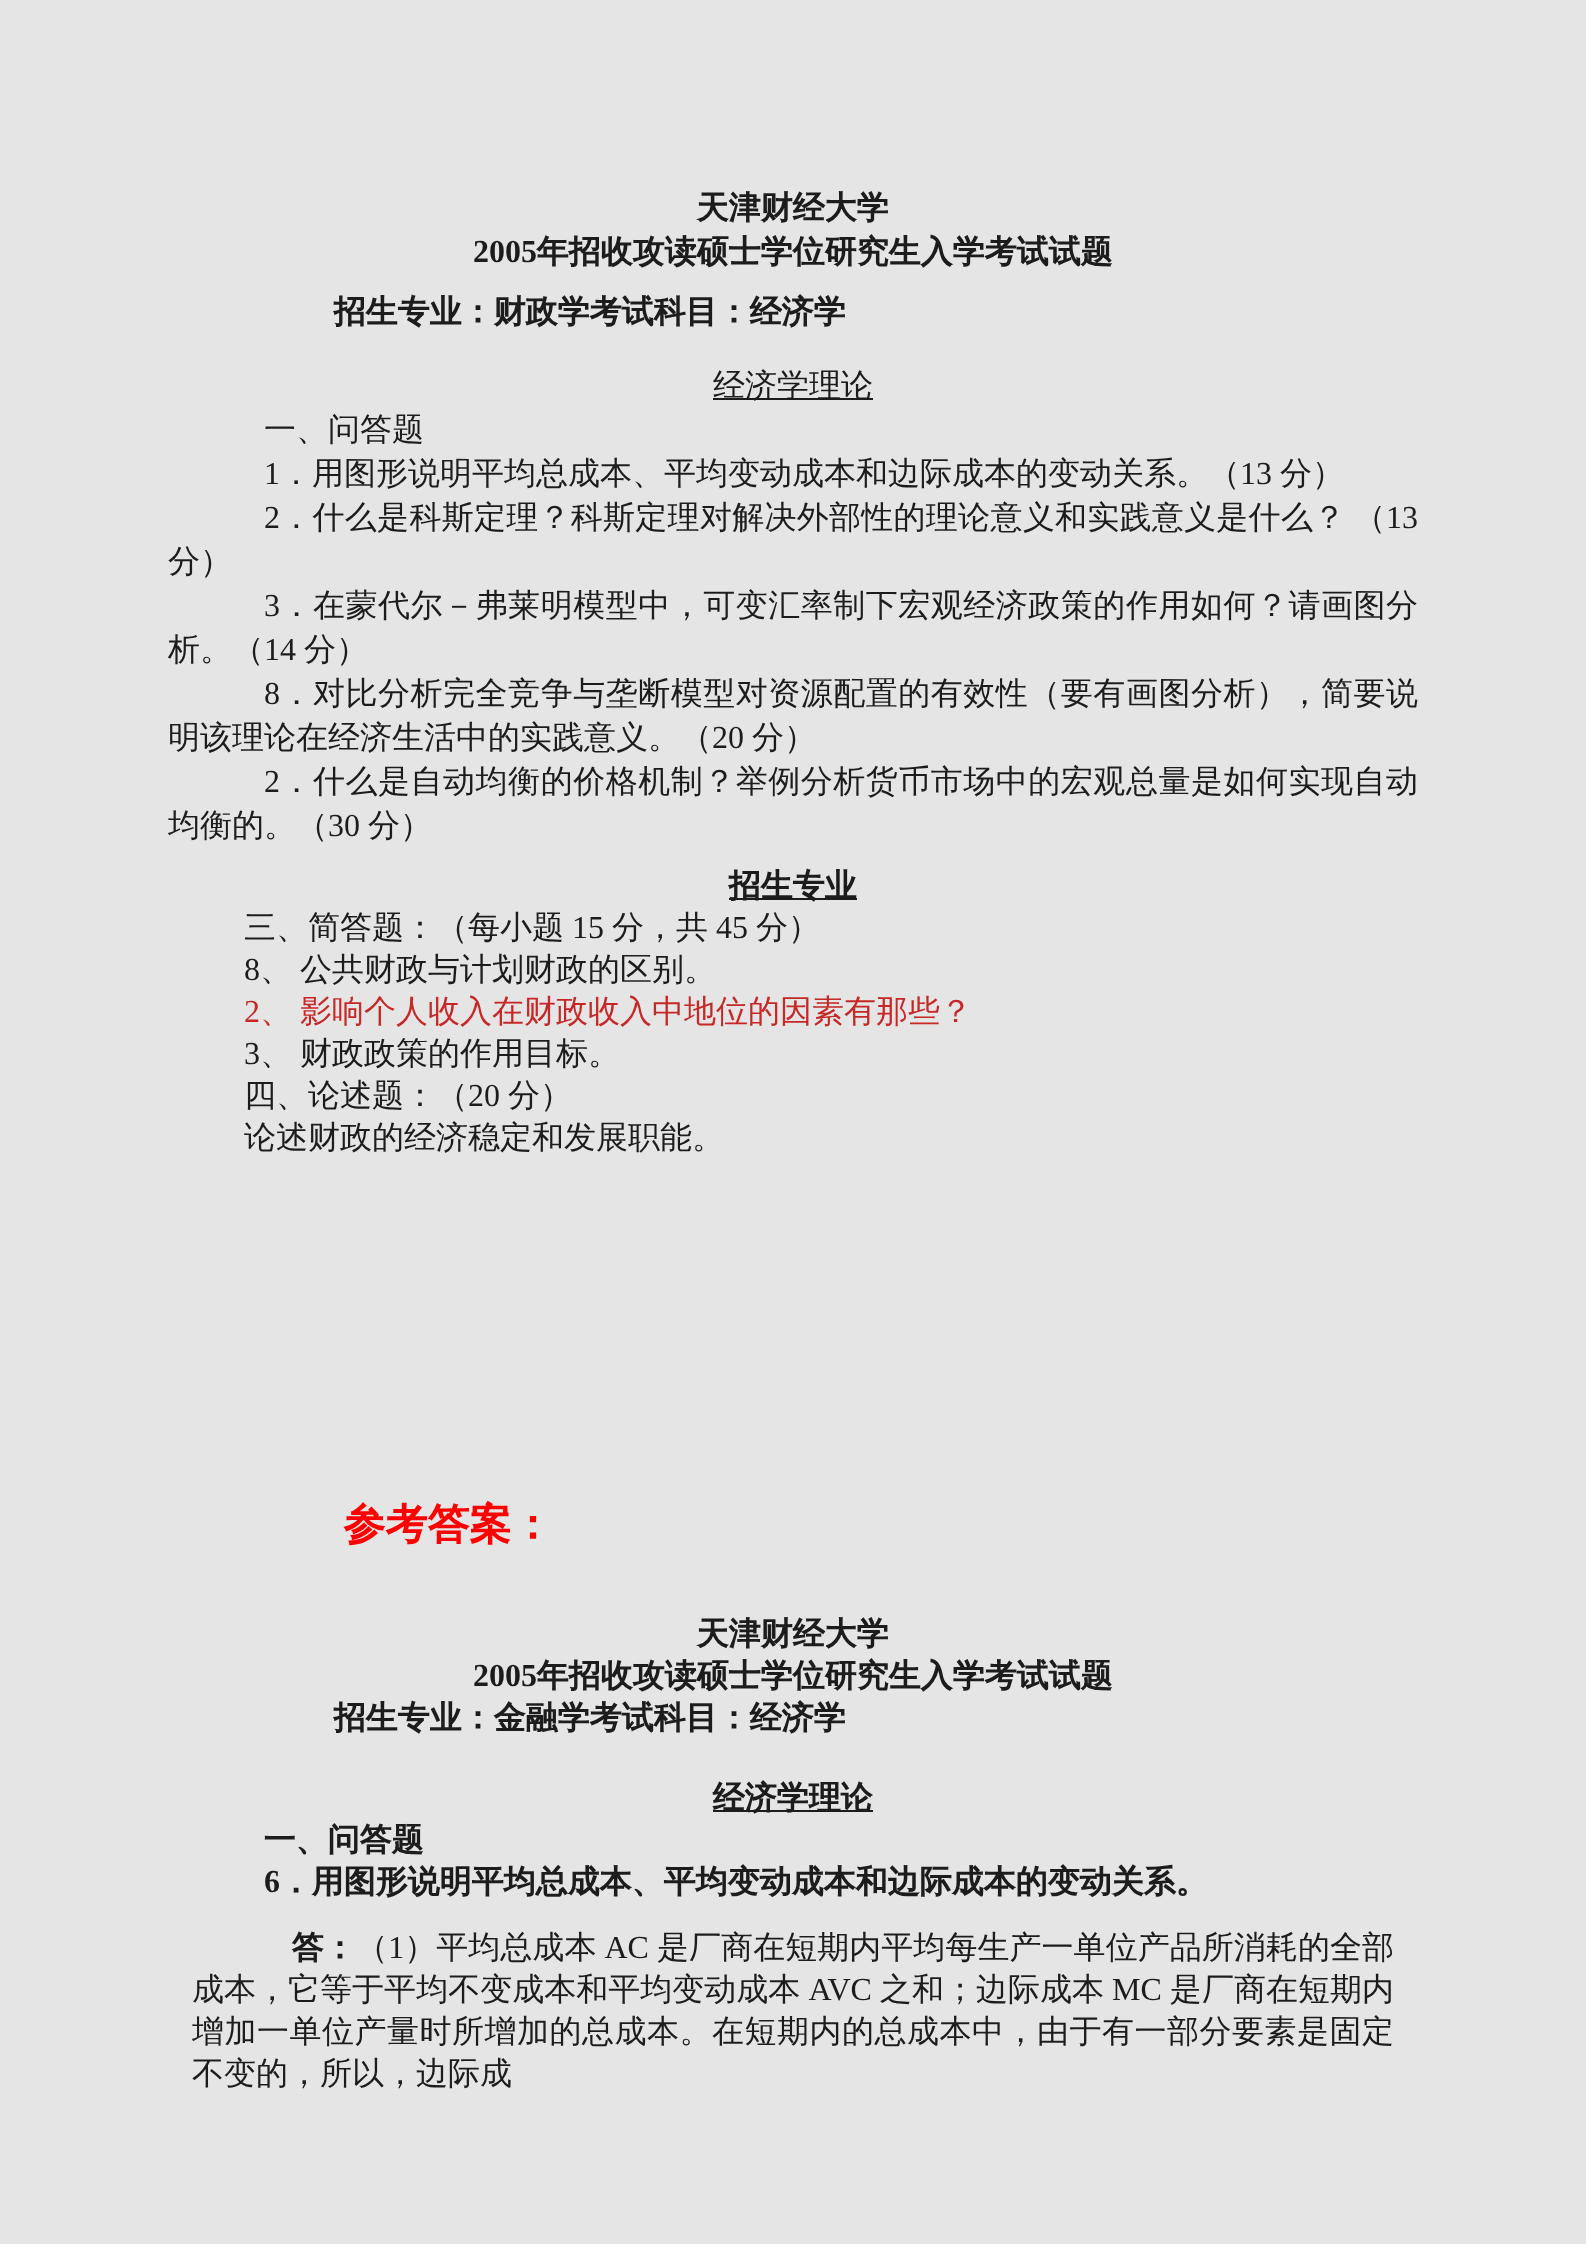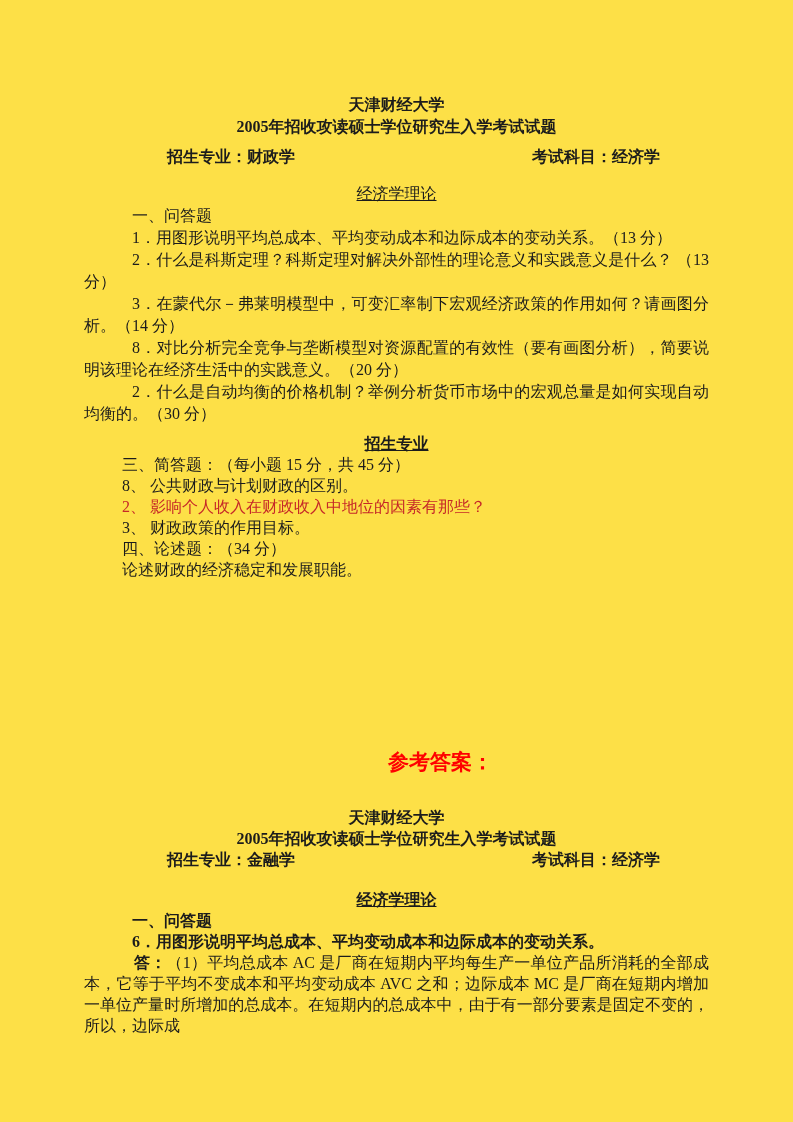--- a/index.html
+++ b/index.html
@@ -1,40 +1,40 @@
 <!DOCTYPE html>
 <html><head>
 <meta charset="utf-8">
 <style>
   html, body { margin: 0; padding: 0; background: #ffffff; }
   .page {
     position: relative;
     width: 793px;
     height: 1122px;
-    background: #fde047;
+    background: #e5e5e5;
     overflow: hidden;
     font-family: "Liberation Serif", "DejaVu Serif", serif;
     color: #1c1c1c;
   }
   .content {
     box-sizing: border-box;
     padding: 94px 84px 0 84px;
     font-size: 16px;
   }
   .sec-a { line-height: 22px; }
   .sec-b { line-height: 21px; margin-top: 8px; }
   .sec-c { line-height: 21px; margin-top: 30px; }
   .doc-title {
     text-align: center;
     font-weight: bold;
     text-indent: 0;
   }
   .spec-row {
     display: flex;
-    justify-content: space-between;
+    justify-content: flex-start;
     font-weight: bold;
     padding-left: 83px;
     padding-right: 49px;
   }
   .spec-row-a { margin-top: 8px; }
   .heading-center {
     text-align: center;
     text-indent: 0;
     text-decoration: underline;
   }
@@ -48,24 +48,23 @@
   }
   .sec-b p.para { text-indent: 38px; }
   .red-text { color: #c62828; }
   .bold { font-weight: bold; }
   .answers-heading {
     margin: 167px 0 0 88px;
     font-size: 21px;
     line-height: 30px;
     font-weight: bold;
     color: #ff0000;
-    text-align: center;
   }
   p.answer-para {
-    margin: 0;
+    margin: 12px;
     text-align: justify;
     text-indent: 50px;
   }
   .part1-c { margin-top: 2px; }
 </style>
 </head>
 <body>
 
 <div class="page">
   <div class="content">
@@ -85,21 +84,21 @@
       <p class="para">8．对比分析完全竞争与垄断模型对资源配置的有效性（要有画图分析），简要说明该理论在经济生活中的实践意义。（20 分）</p>
       <p class="para">2．什么是自动均衡的价格机制？举例分析货币市场中的宏观总量是如何实现自动均衡的。（30 分）</p>
     </div>
 
     <div class="sec-b">
       <div class="heading-center heading-fin">招生专业</div>
       <p class="para">三、简答题：（每小题 15 分，共 45 分）</p>
       <p class="para">8、 公共财政与计划财政的区别。</p>
       <p class="para red-text">2、 影响个人收入在财政收入中地位的因素有那些？</p>
       <p class="para">3、 财政政策的作用目标。</p>
-      <p class="para">四、论述题：（34 分）</p>
+      <p class="para">四、论述题：（20 分）</p>
       <p class="para">论述财政的经济稳定和发展职能。</p>
     </div>
 
     <div class="answers-heading">参考答案：</div>
 
     <div class="sec-c">
       <div class="doc-title">天津财经大学</div>
       <div class="doc-title">2005年招收攻读硕士学位研究生入学考试试题</div>
       <div class="spec-row">
         <span>招生专业：金融学</span>

